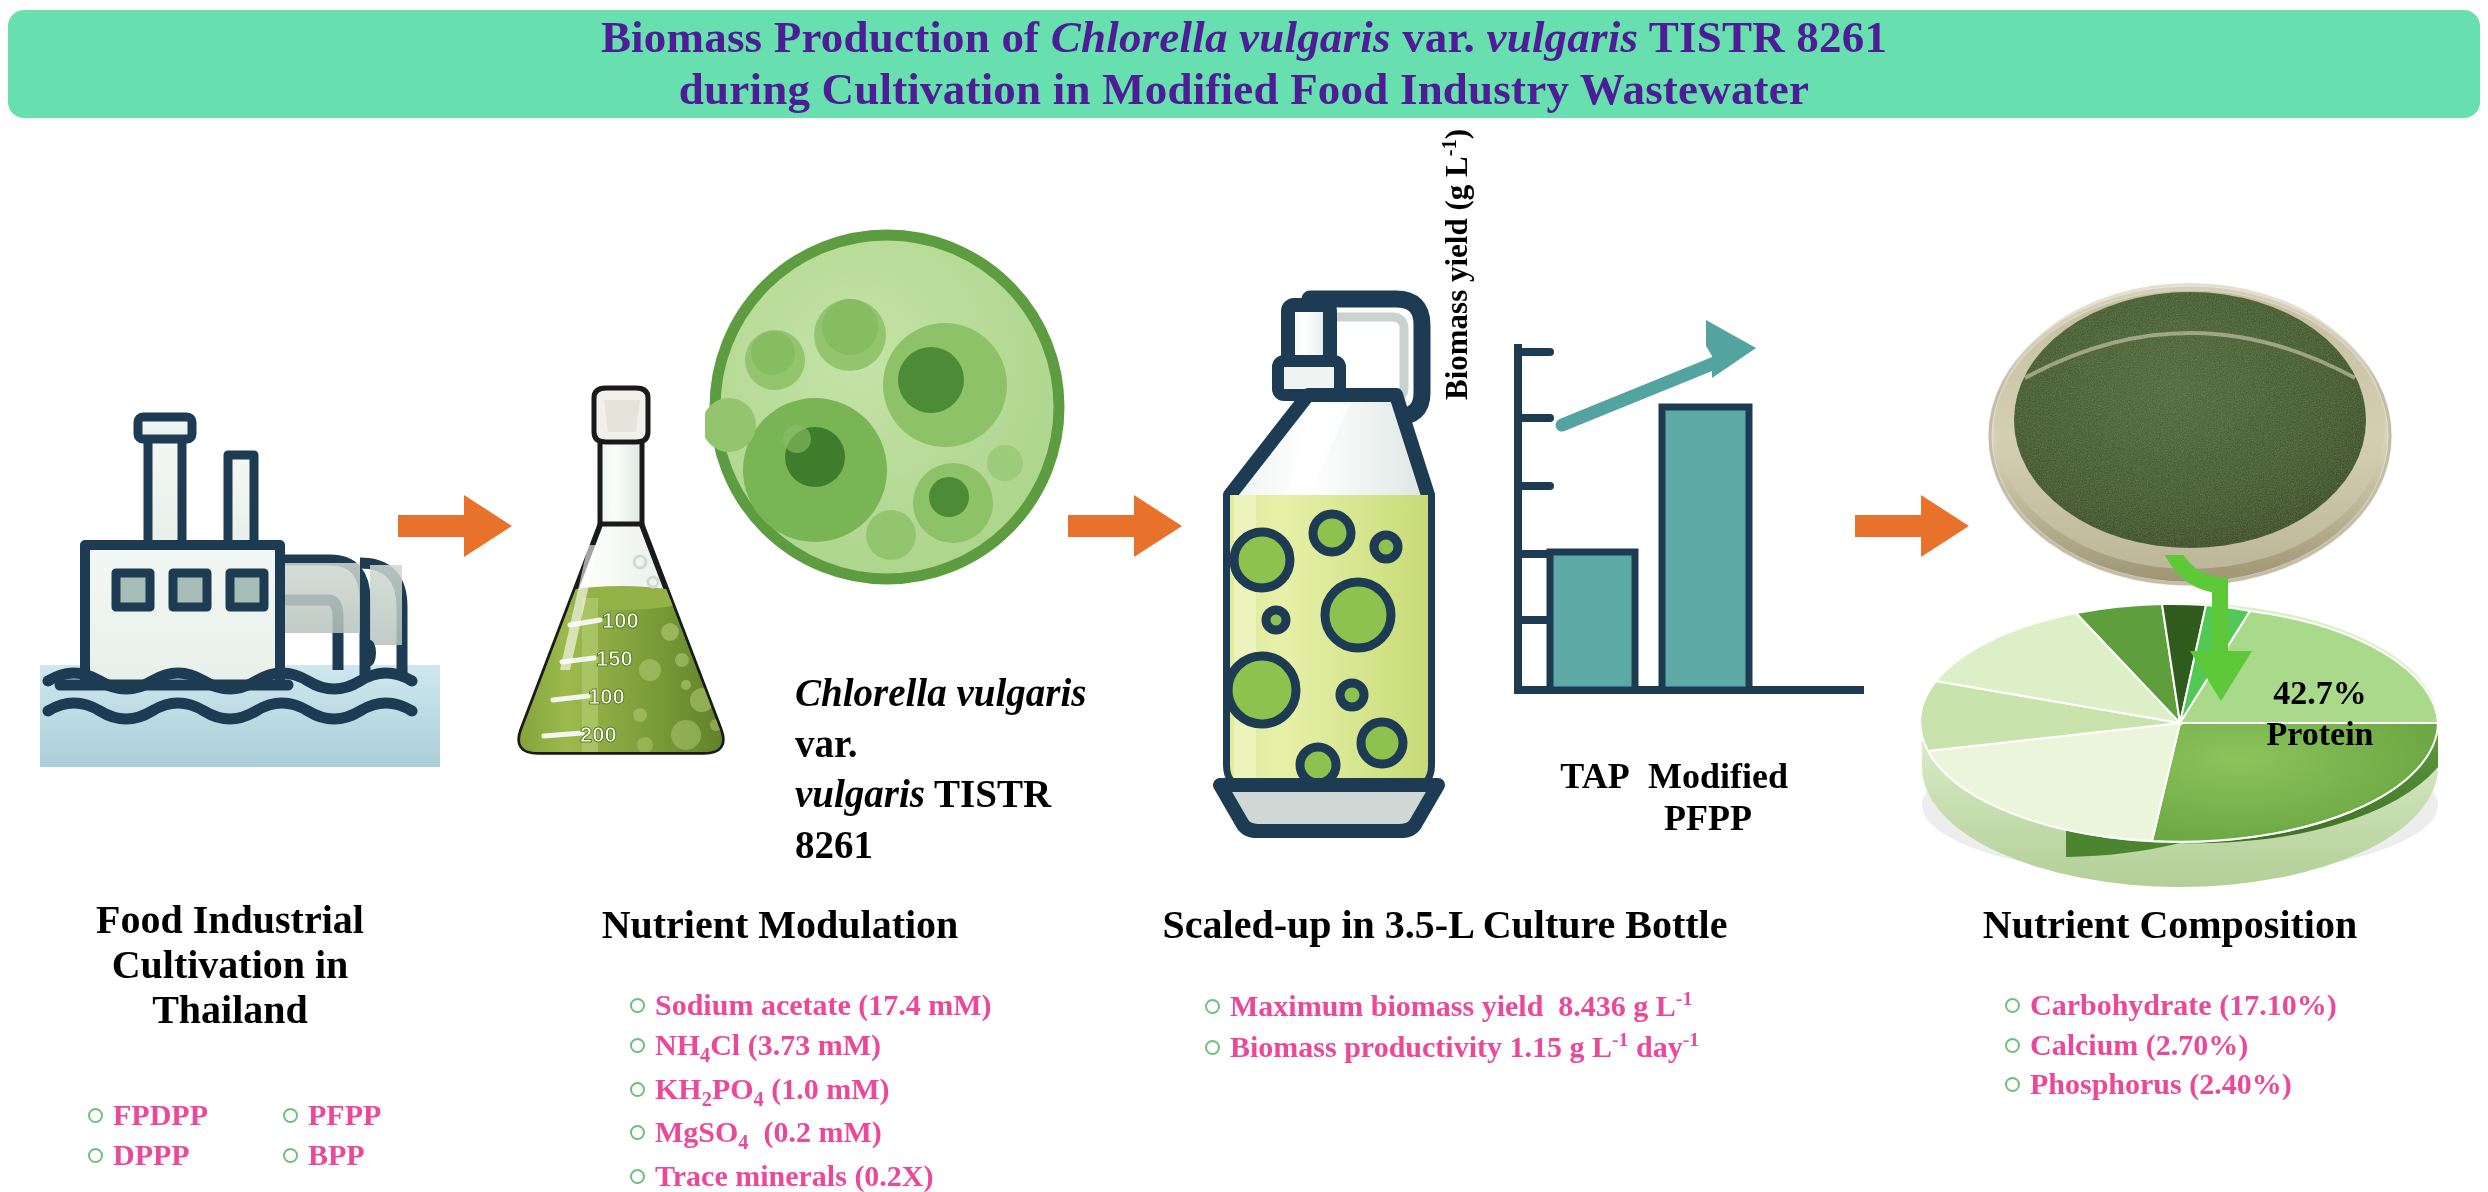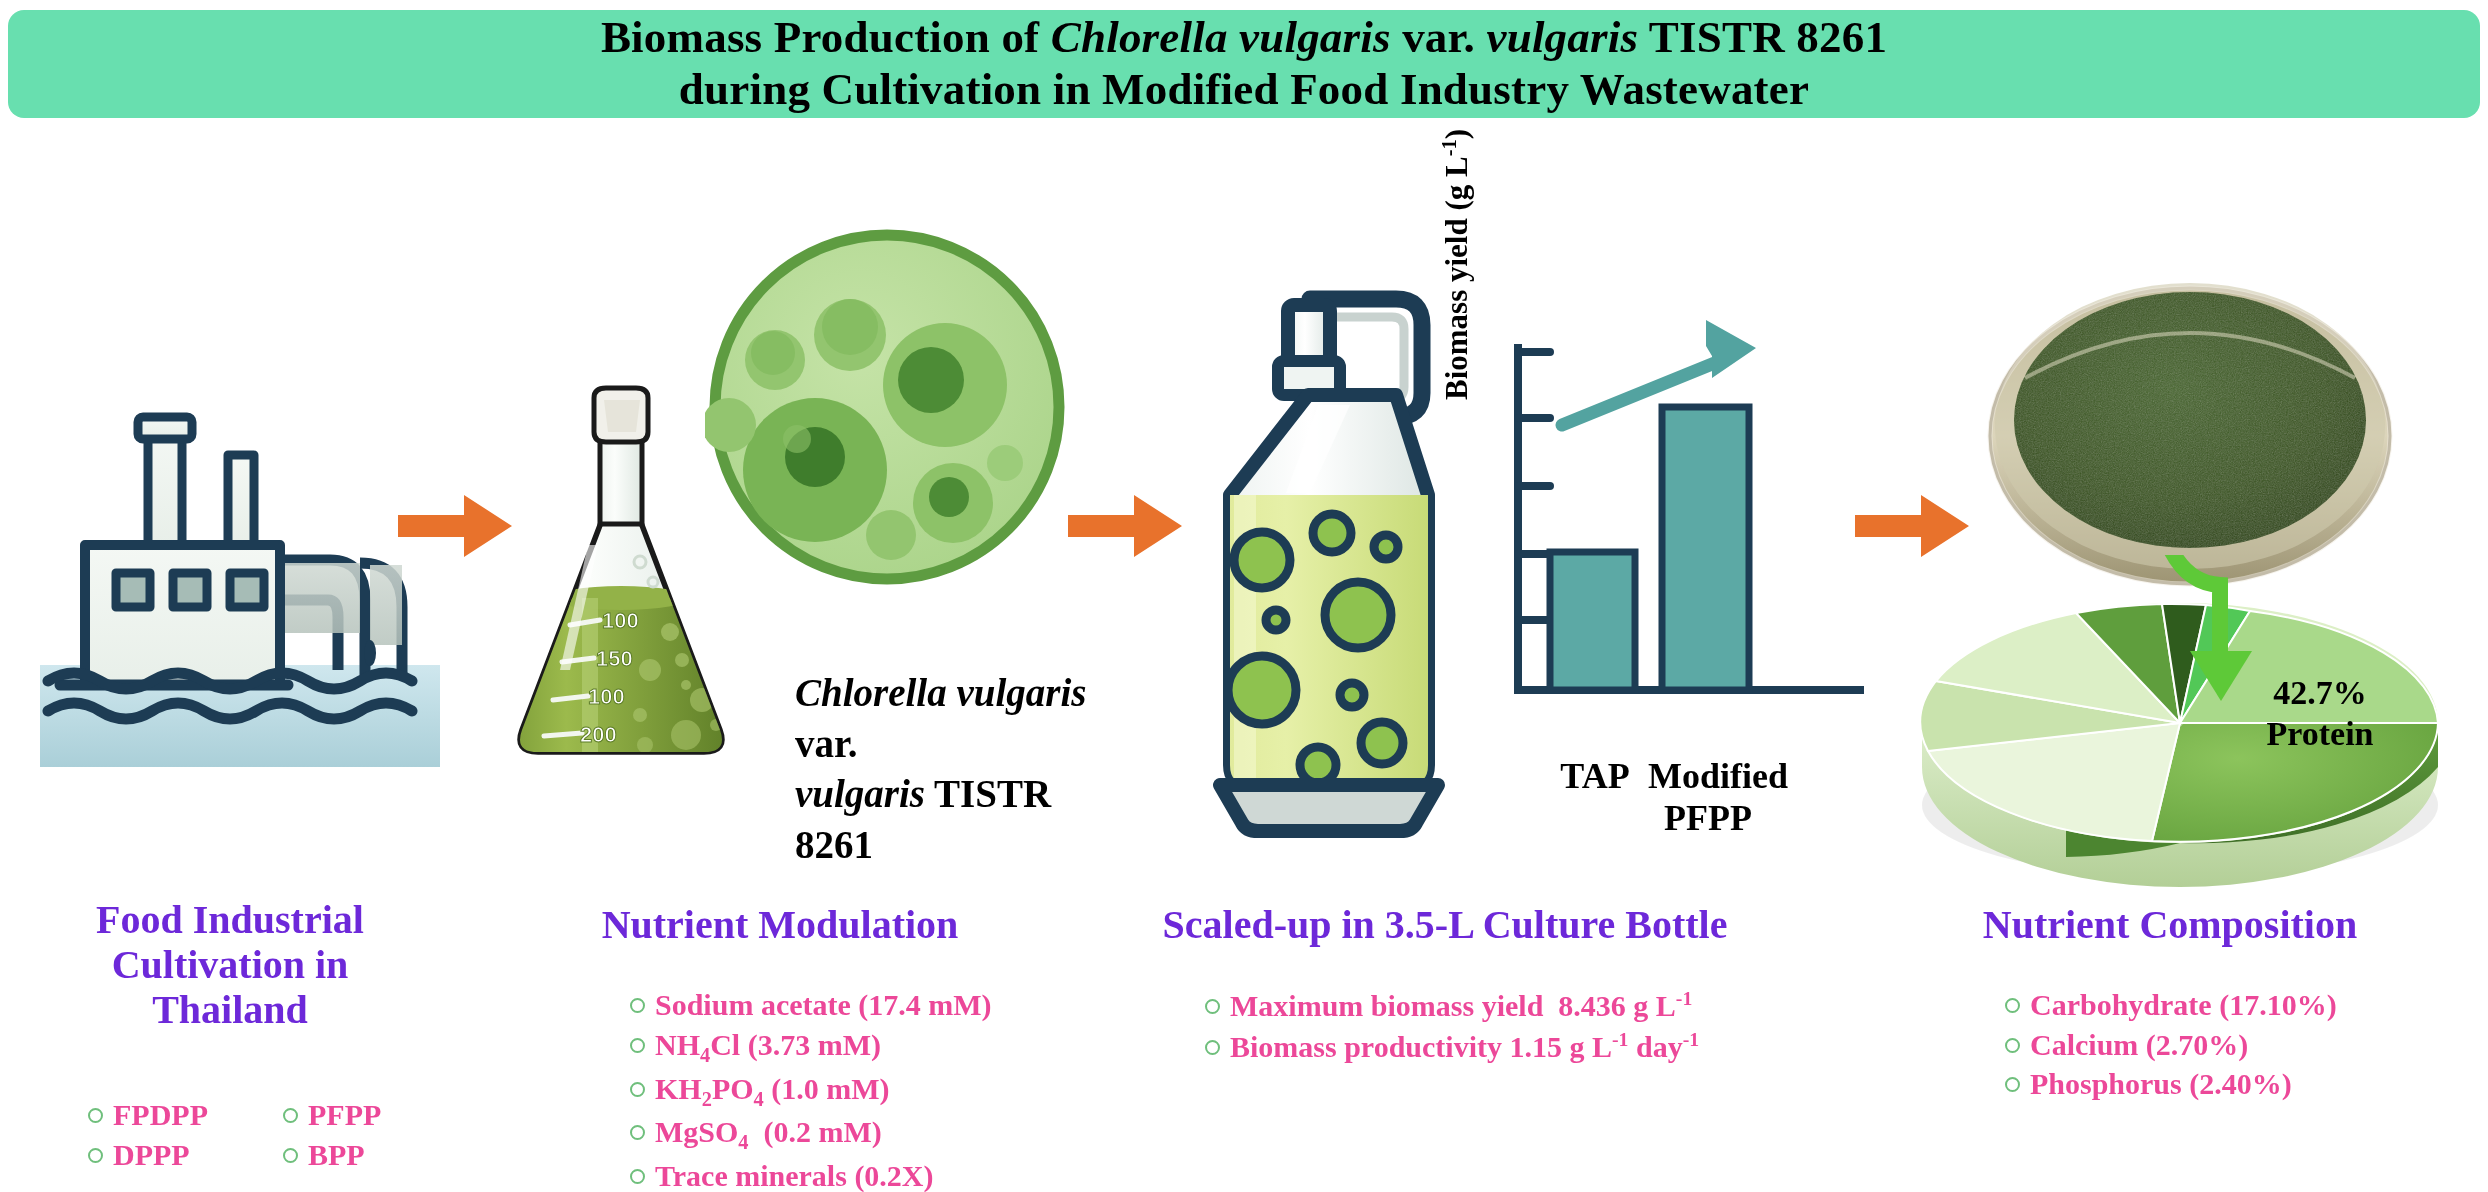--- a/index.html
+++ b/index.html
@@ -11,28 +11,28 @@
     position:relative;
   }
   
   #title-banner{
     position:absolute;left:8px;top:10px;width:2472px;height:108px;
     background:#68DFAF;border-radius:16px;
     display:flex;align-items:center;justify-content:center;
   }
   #title-text{
     font-family:"Liberation Serif", serif;
-    font-weight:bold;font-size:45px;line-height:1.15;color:#000000;
+    font-weight:bold;font-size:45px;line-height:1.15;color:#4c1d95;
     text-align:center;letter-spacing:.2px;
   }
   #title-text .it{font-style:italic;}
   
   .stage{position:absolute;left:0;top:0;width:2488px;height:1192px;}
   .sec-head{
-    position:absolute;font-weight:bold;font-size:40px;color:#6d28d9;
+    position:absolute;font-weight:bold;font-size:40px;color:#000000;
     text-align:center;line-height:1.12;
   }
   .bullets{position:absolute;}
   .bullet{
     color:#ec4899;font-weight:bold;font-size:30px;line-height:1.32;
     white-space:nowrap;
   }
   .bullet .ring{
     display:inline-block;width:15px;height:15px;border:2.5px solid #6FBF7C;
     border-radius:50%;margin-right:10px;vertical-align:2px;box-sizing:border-box;

